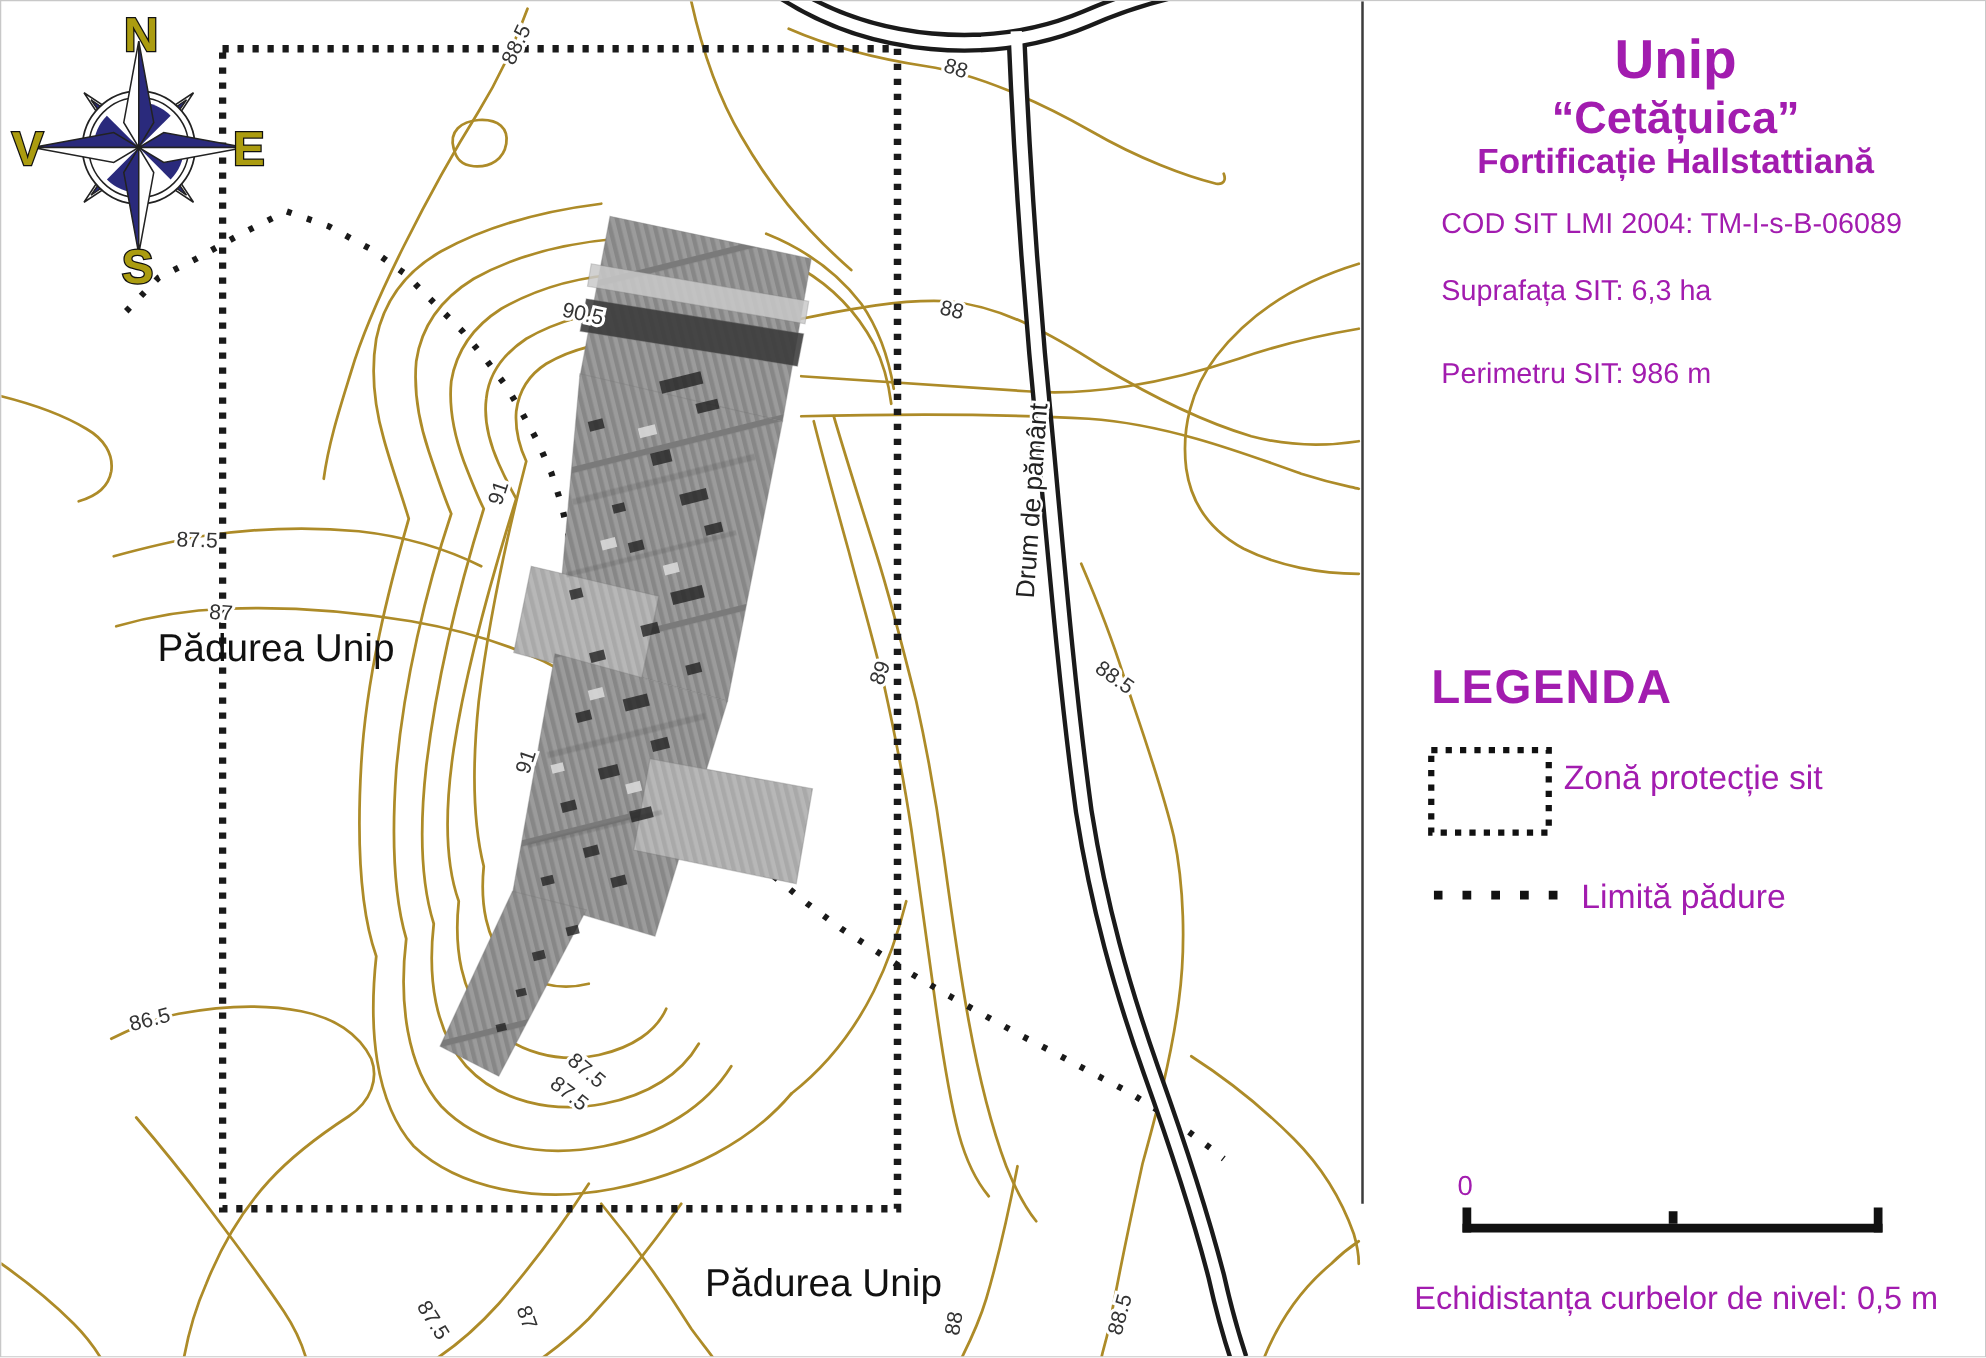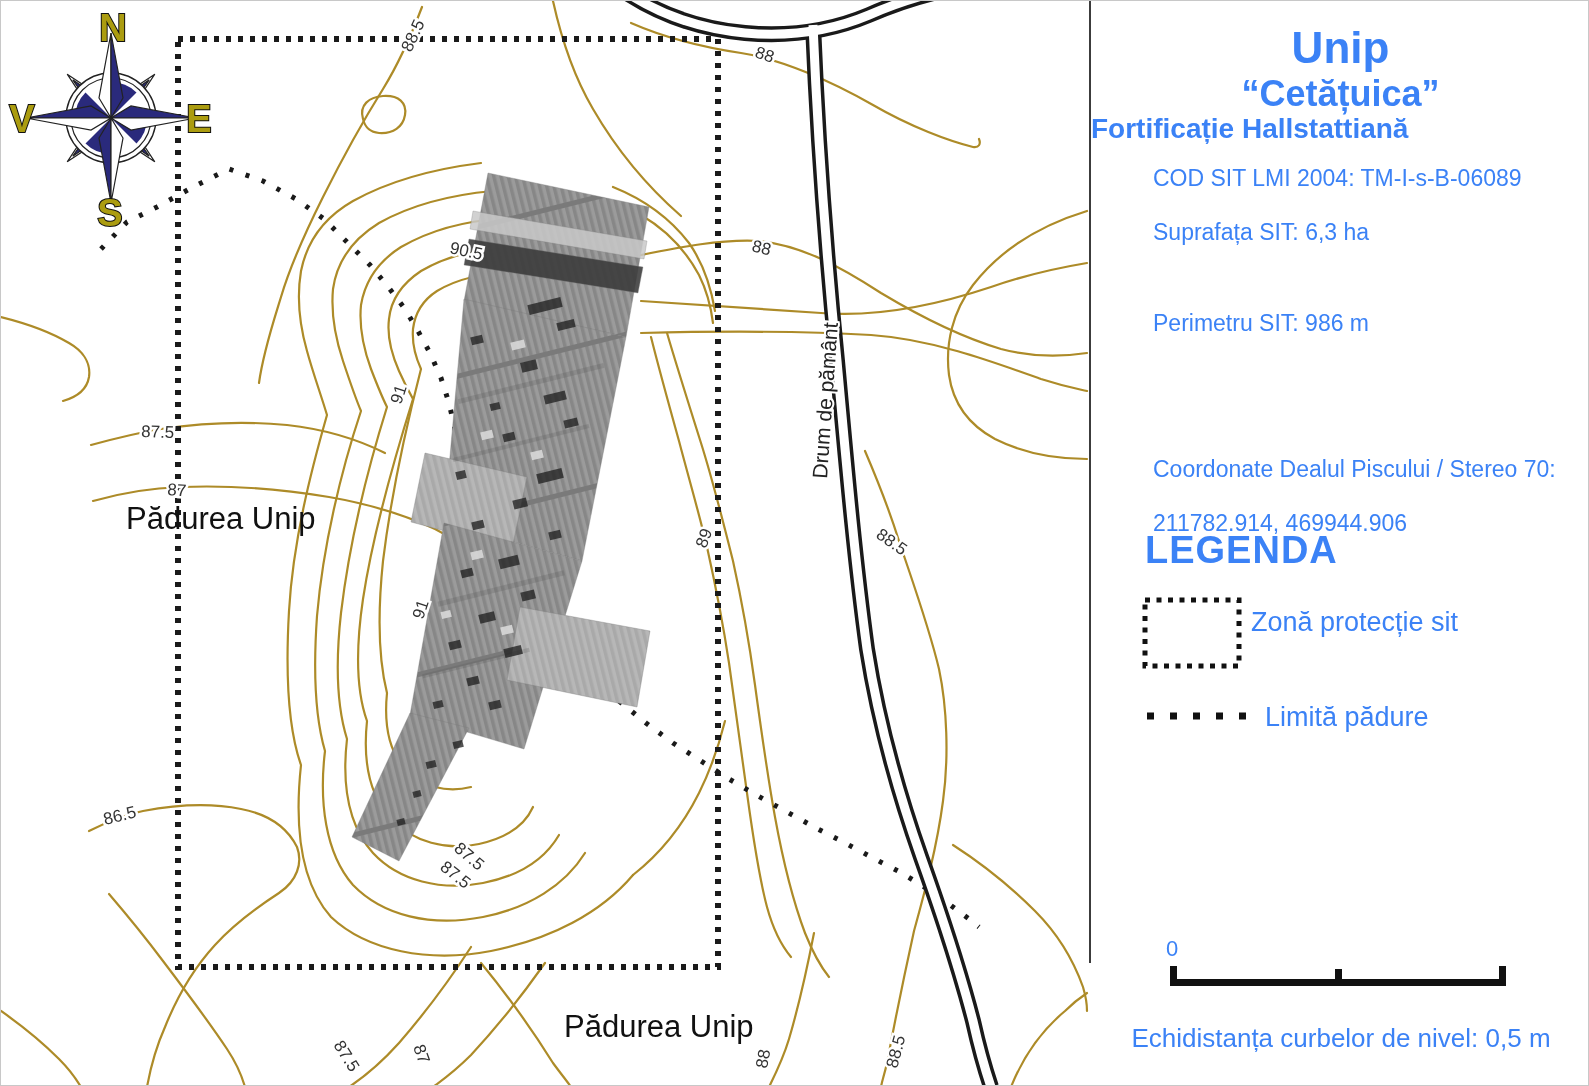--- a/index.html
+++ b/index.html
@@ -1,21 +1,21 @@
 <!DOCTYPE html>
 <html><head>
 <meta charset="utf-8">
 <style>
   html,body{margin:0;padding:0;background:#ffffff;}
   .frame{position:relative;width:1589px;height:1086px;background:#fff;border:1px solid #c8c8c8;box-sizing:border-box;overflow:hidden;font-family:"Liberation Sans",sans-serif;}
   .map{position:absolute;left:0;top:0;width:1088px;height:1086px;}
-  .panel{position:absolute;left:1088px;top:0;width:501px;height:962px;border-left:2px solid #3c3c3c;box-sizing:border-box;background:#fff;color:#3b82f6;}
+  .panel{position:absolute;left:1088px;top:0;width:501px;height:962px;border-left:2px solid #3c3c3c;box-sizing:border-box;background:#fff;color:#a21caf;}
   .panel .title{position:absolute;top:22px;left:0;width:100%;text-align:center;font-size:44px;font-weight:bold;}
   .panel .subtitle{position:absolute;top:72px;left:0;width:100%;text-align:center;font-size:36px;font-weight:bold;}
-  .panel .subtitle2{position:absolute;top:112px;left:0;width:100%;text-align:left;font-size:28px;font-weight:bold;}
+  .panel .subtitle2{position:absolute;top:112px;left:0;width:100%;text-align:center;font-size:28px;font-weight:bold;}
   .panel .info{position:absolute;left:62px;font-size:23px;white-space:pre-line;line-height:27px;}
   .legend-title{position:absolute;top:528px;left:54px;font-size:38px;font-weight:bold;letter-spacing:1px;}
   .legend-item-label{position:absolute;font-size:27px;}
   .scalebar{position:absolute;left:79px;top:940px;width:424px;height:55px;}
   .scalebar .bar{position:absolute;left:0;bottom:10px;width:336px;height:7px;background:#111;}
   .scalebar .tick{position:absolute;background:#111;width:7px;}
   .scalebar .t-left{left:0;bottom:10px;height:20px;}
   .scalebar .t-mid{left:165px;bottom:17px;height:10px;}
   .scalebar .t-right{left:329px;bottom:10px;height:20px;}
   .scalebar .lbl0{position:absolute;left:-4px;bottom:34px;font-size:22px;}
@@ -207,27 +207,23 @@
     </g>
   </svg>
 
   <div class="panel">
     <div class="title">Unip</div>
     <div class="subtitle">“Cetățuica”</div>
     <div class="subtitle2">Fortificație Hallstattiană</div>
 
     <div class="info" style="top:164px;text-align:center;">COD SIT LMI 2004: TM-I-s-B-06089</div>
     <div class="info" style="top:218px;">Suprafața SIT:  6,3 ha</div>
-    <div class="info" style="top:284px;margin-top:25px;">Perimetru SIT:  986 m</div>
-
-
-    <div class="info" style="top:428px;">
-      <div>Coordonate Dealul Piscului / Stereo 70:</div>
-      <div>211782.914, 469944.906</div>
-    </div>
+    <div class="info" style="top:284px;">Perimetru SIT:  986 m</div>
+
+
 
     <div class="legend-title">LEGENDA</div>
 
     <svg style="position:absolute;left:50px;top:595px;" width="102" height="74" viewBox="0 0 102 74">
       <rect x="4" y="4" width="94" height="66" fill="none" stroke="#111" stroke-width="5" stroke-dasharray="5 6.5"></rect>
     </svg>
     <div class="legend-item-label" style="left:160px;top:606px;">Zonă protecție sit</div>
 
     <svg style="position:absolute;left:56px;top:710px;" width="110" height="10" viewBox="0 0 110 10">
       <line x1="0" y1="5" x2="110" y2="5" stroke="#111" stroke-width="7" stroke-dasharray="7 16"></line>

